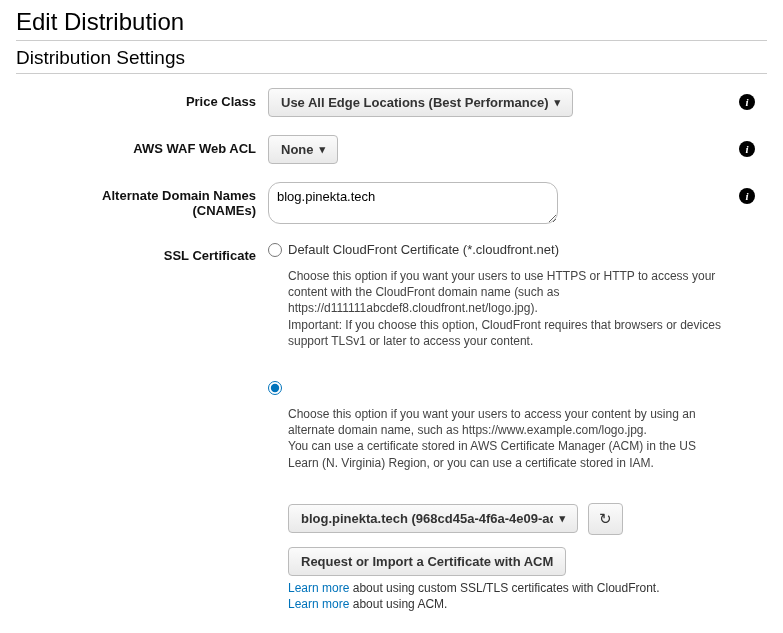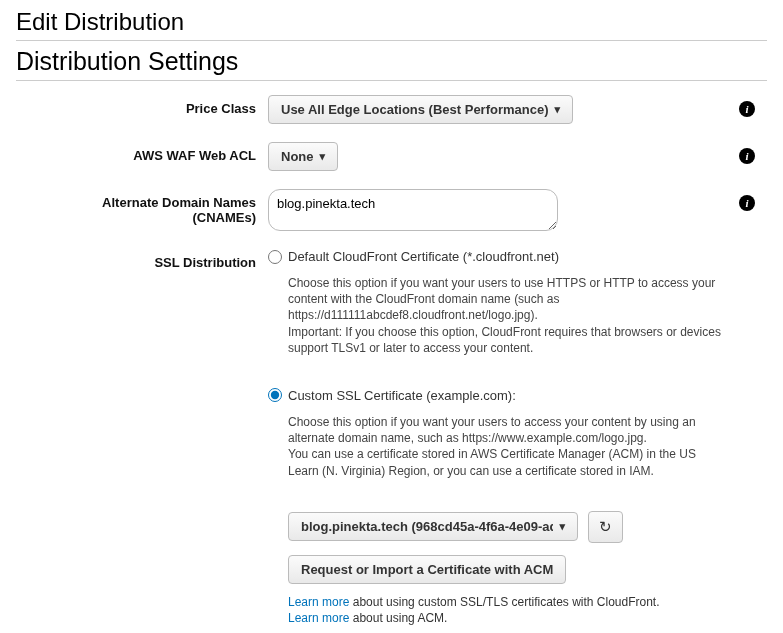--- a/index.html
+++ b/index.html
@@ -11,21 +11,21 @@
     padding: 8px 16px;
     width: 783px;
   }
   h1 {
     font-size: 24px;
     font-weight: 500;
     margin: 0 0 4px 0;
     color: #000;
   }
   h2 {
-    font-size: 25px;
+    font-size: 19px;
     font-weight: 400;
     margin: 0;
     padding: 6px 0 4px 0;
     border-top: 1px solid #ccc;
     border-bottom: 1px solid #ccc;
     color: #000;
   }
   .form { margin-top: 14px; }
   .row {
     display: flex;
@@ -119,21 +119,21 @@
     width: 290px;
   }
   .refresh-btn {
     padding: 6px 10px;
   }
   .secondary-btn {
     margin-top: 12px;
   }
   .learn {
     font-size: 12px;
-    margin-top: 10px;
+    margin-top: 4px;
     line-height: 1.4;
   }
   .learn a { color: #0073bb; text-decoration: none; }
 </style>
 </head>
 <body>
 
 <h1>Edit Distribution</h1>
 <h2>Distribution Settings</h2>
 
@@ -172,33 +172,32 @@
     </div>
     <div class="control-col">
       <textarea class="cnames" style="">blog.pinekta.tech</textarea>
     </div>
     <div class="info-col">
       <span class="info-icon">i</span>
     </div>
   </div>
 
   <div class="row" style="margin-bottom:6px;">
-    <div class="label-col">SSL Distribution</div>
+    <div class="label-col">SSL Certificate</div>
     <div class="control-col" style="flex-direction:column; align-items:flex-start;">
 
       <div class="radio-row">
         <input type="radio" name="ssl" style="">
         <label>Default CloudFront Certificate (*.cloudfront.net)</label>
       </div>
       <div class="help" style="white-space:pre-line;">Choose this option if you want your users to use HTTPS or HTTP to access your content with the CloudFront domain name (such as https://d111111abcdef8.cloudfront.net/logo.jpg).
 Important: If you choose this option, CloudFront requires that browsers or devices support TLSv1 or later to access your content.</div>
 
       <div class="radio-row" style="margin-top:22px;">
         <input type="radio" name="ssl" checked="" style="">
-        <label>Custom SSL Certificate (example.com):</label>
       </div>
       <div class="help" style="white-space:pre-line;">Choose this option if you want your users to access your content by using an alternate domain name, such as https://www.example.com/logo.jpg.
 You can use a certificate stored in AWS Certificate Manager (ACM) in the US Learn (N. Virginia) Region, or you can use a certificate stored in IAM.</div>
 
       <div class="ctrls-block" style="margin-left:20px; margin-top:22px;">
         <div class="cert-select-row">
           <button class="btn cert-select">
             <span style="flex:1; text-align:left; overflow:hidden; white-space:nowrap;">blog.pinekta.tech (968cd45a-4f6a-4e09-ad...</span>
             <span class="chev">▾</span>
           </button>

